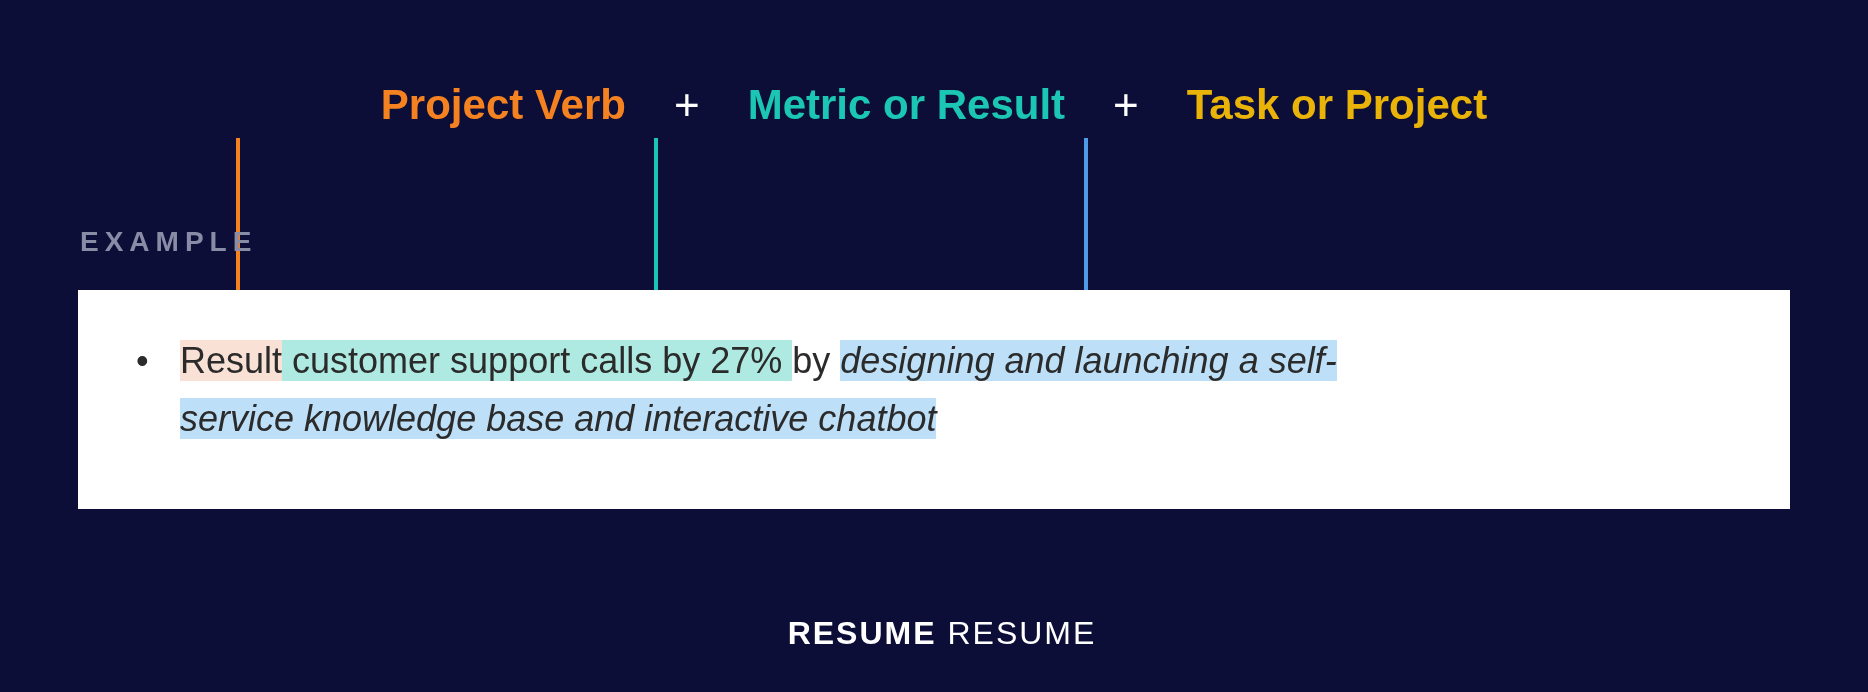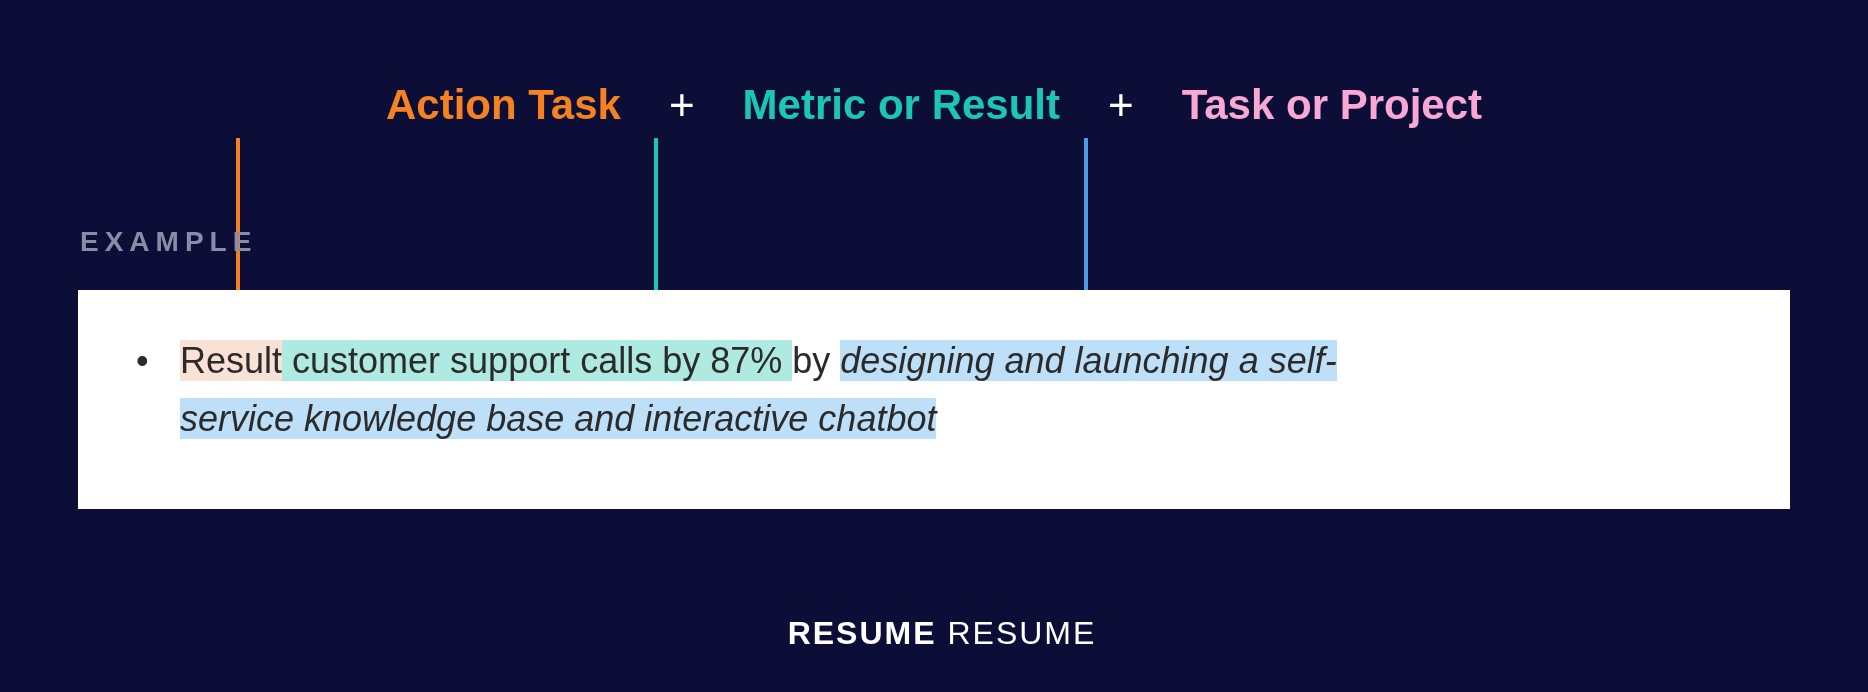--- a/index.html
+++ b/index.html
@@ -20,21 +20,21 @@
     align-items: center;
     justify-content: center;
     gap: 48px;
   }
   .formula-label {
     font-size: 42px;
     font-weight: 700;
   }
   .action-verb { color: #f58220; }
   .metric { color: #1bc6b4; }
-  .task { color: #f9a8d4; }
+  .task { color: #eab308; }
   .plus {
     color: #ffffff;
     font-size: 44px;
     font-weight: 500;
   }
   .example-label {
     position: absolute;
     top: 226px;
     left: 80px;
     color: #8a8ba5;
@@ -113,21 +113,21 @@
     letter-spacing: 2px;
     color: #ffffff;
   }
   .footer-brand .bold { font-weight: 700; margin-left: 16px; }
   .footer-brand .light { font-weight: 300; }
 </style>
 </head>
 <body>
 
 <div class="formula-row">
-  <span class="formula-label action-verb">Action Task</span>
+  <span class="formula-label action-verb">Project Verb</span>
   <span class="plus">+</span>
   <span class="formula-label metric">Metric or Result</span>
   <span class="plus">+</span>
   <span class="formula-label task">Task or Project</span>
 </div>
 
 <div class="leader leader-action">
   <div class="stem"></div>
     <div class="dot"></div>
 </div>
@@ -139,20 +139,20 @@
   <div class="stem"></div>
     <div class="dot"></div>
 </div>
 
 <div class="example-label">EXAMPLE</div>
 
 <div class="example-box">
   <div class="bullet-line">
     <span class="bullet">•</span>
     <span class="bullet-text">
-      <span class="hl-action">Result</span><span class="hl-metric"> customer support calls by 87% </span><span class="by-word">by </span><span class="hl-task">designing and launching a self-</span><br><span class="hl-task">service knowledge base and interactive chatbot</span>
+      <span class="hl-action">Result</span><span class="hl-metric"> customer support calls by 27% </span><span class="by-word">by </span><span class="hl-task">designing and launching a self-</span><br><span class="hl-task">service knowledge base and interactive chatbot</span>
     </span>
   </div>
 </div>
 
 <div class="footer-brand">
   <span class="bold">RESUME</span><span class="light"> RESUME</span>
 </div>
 
 </body></html>

